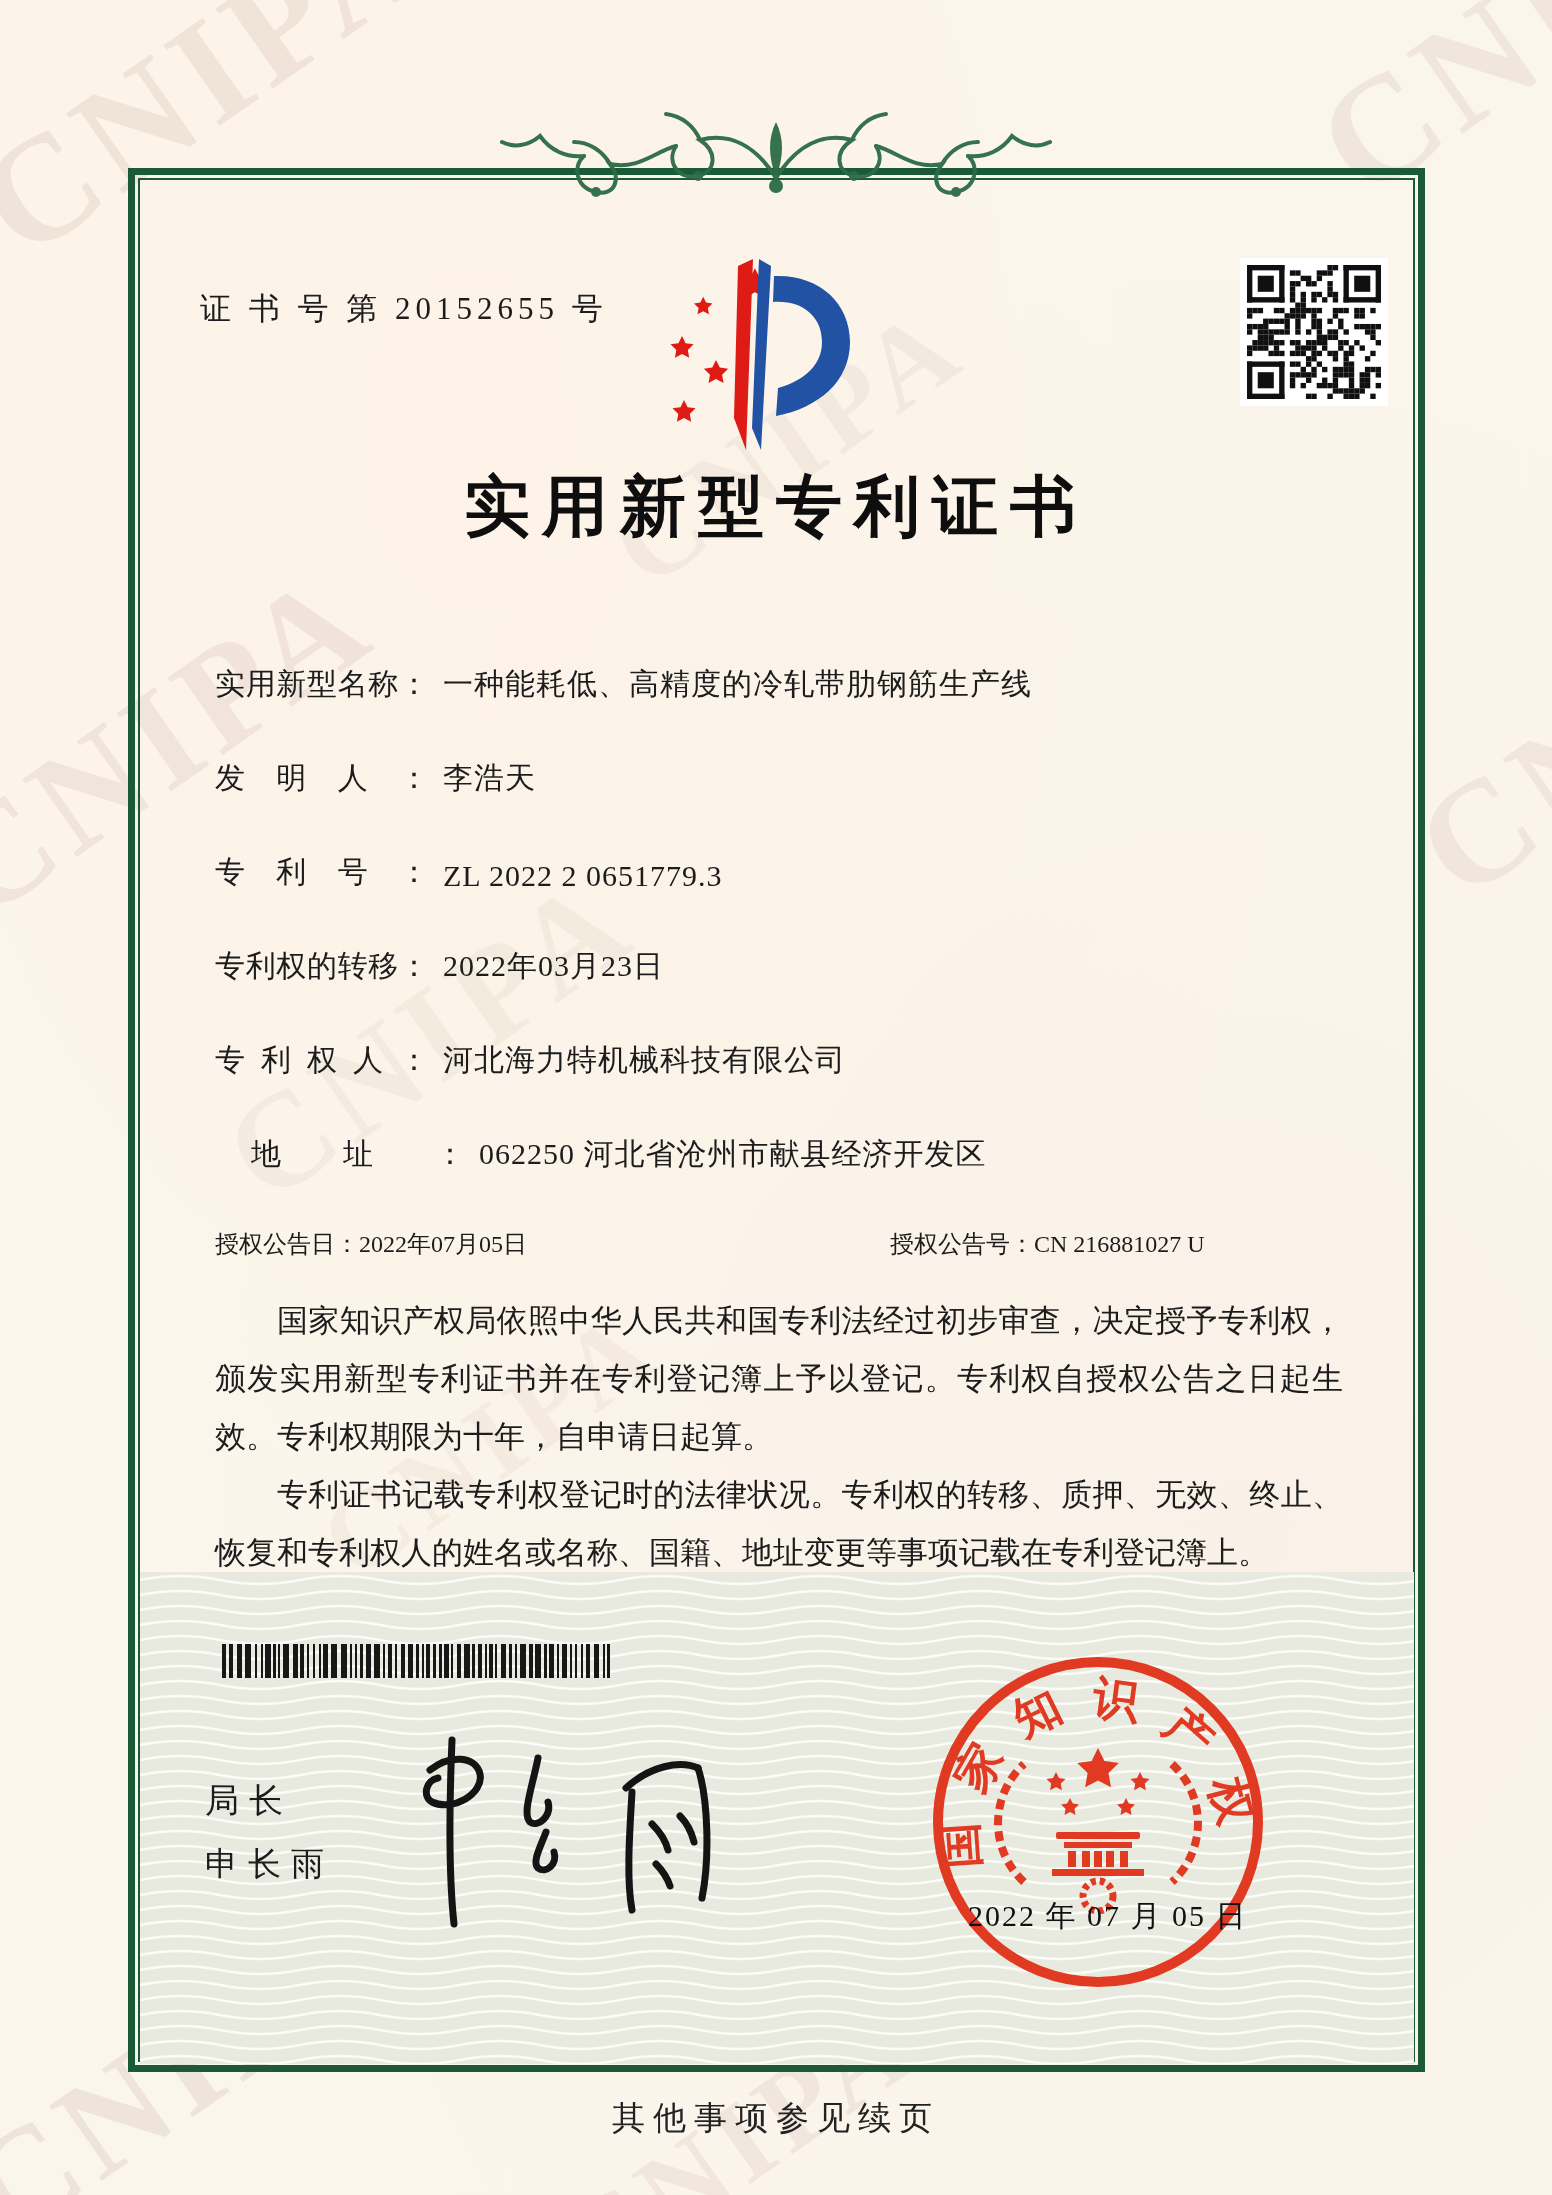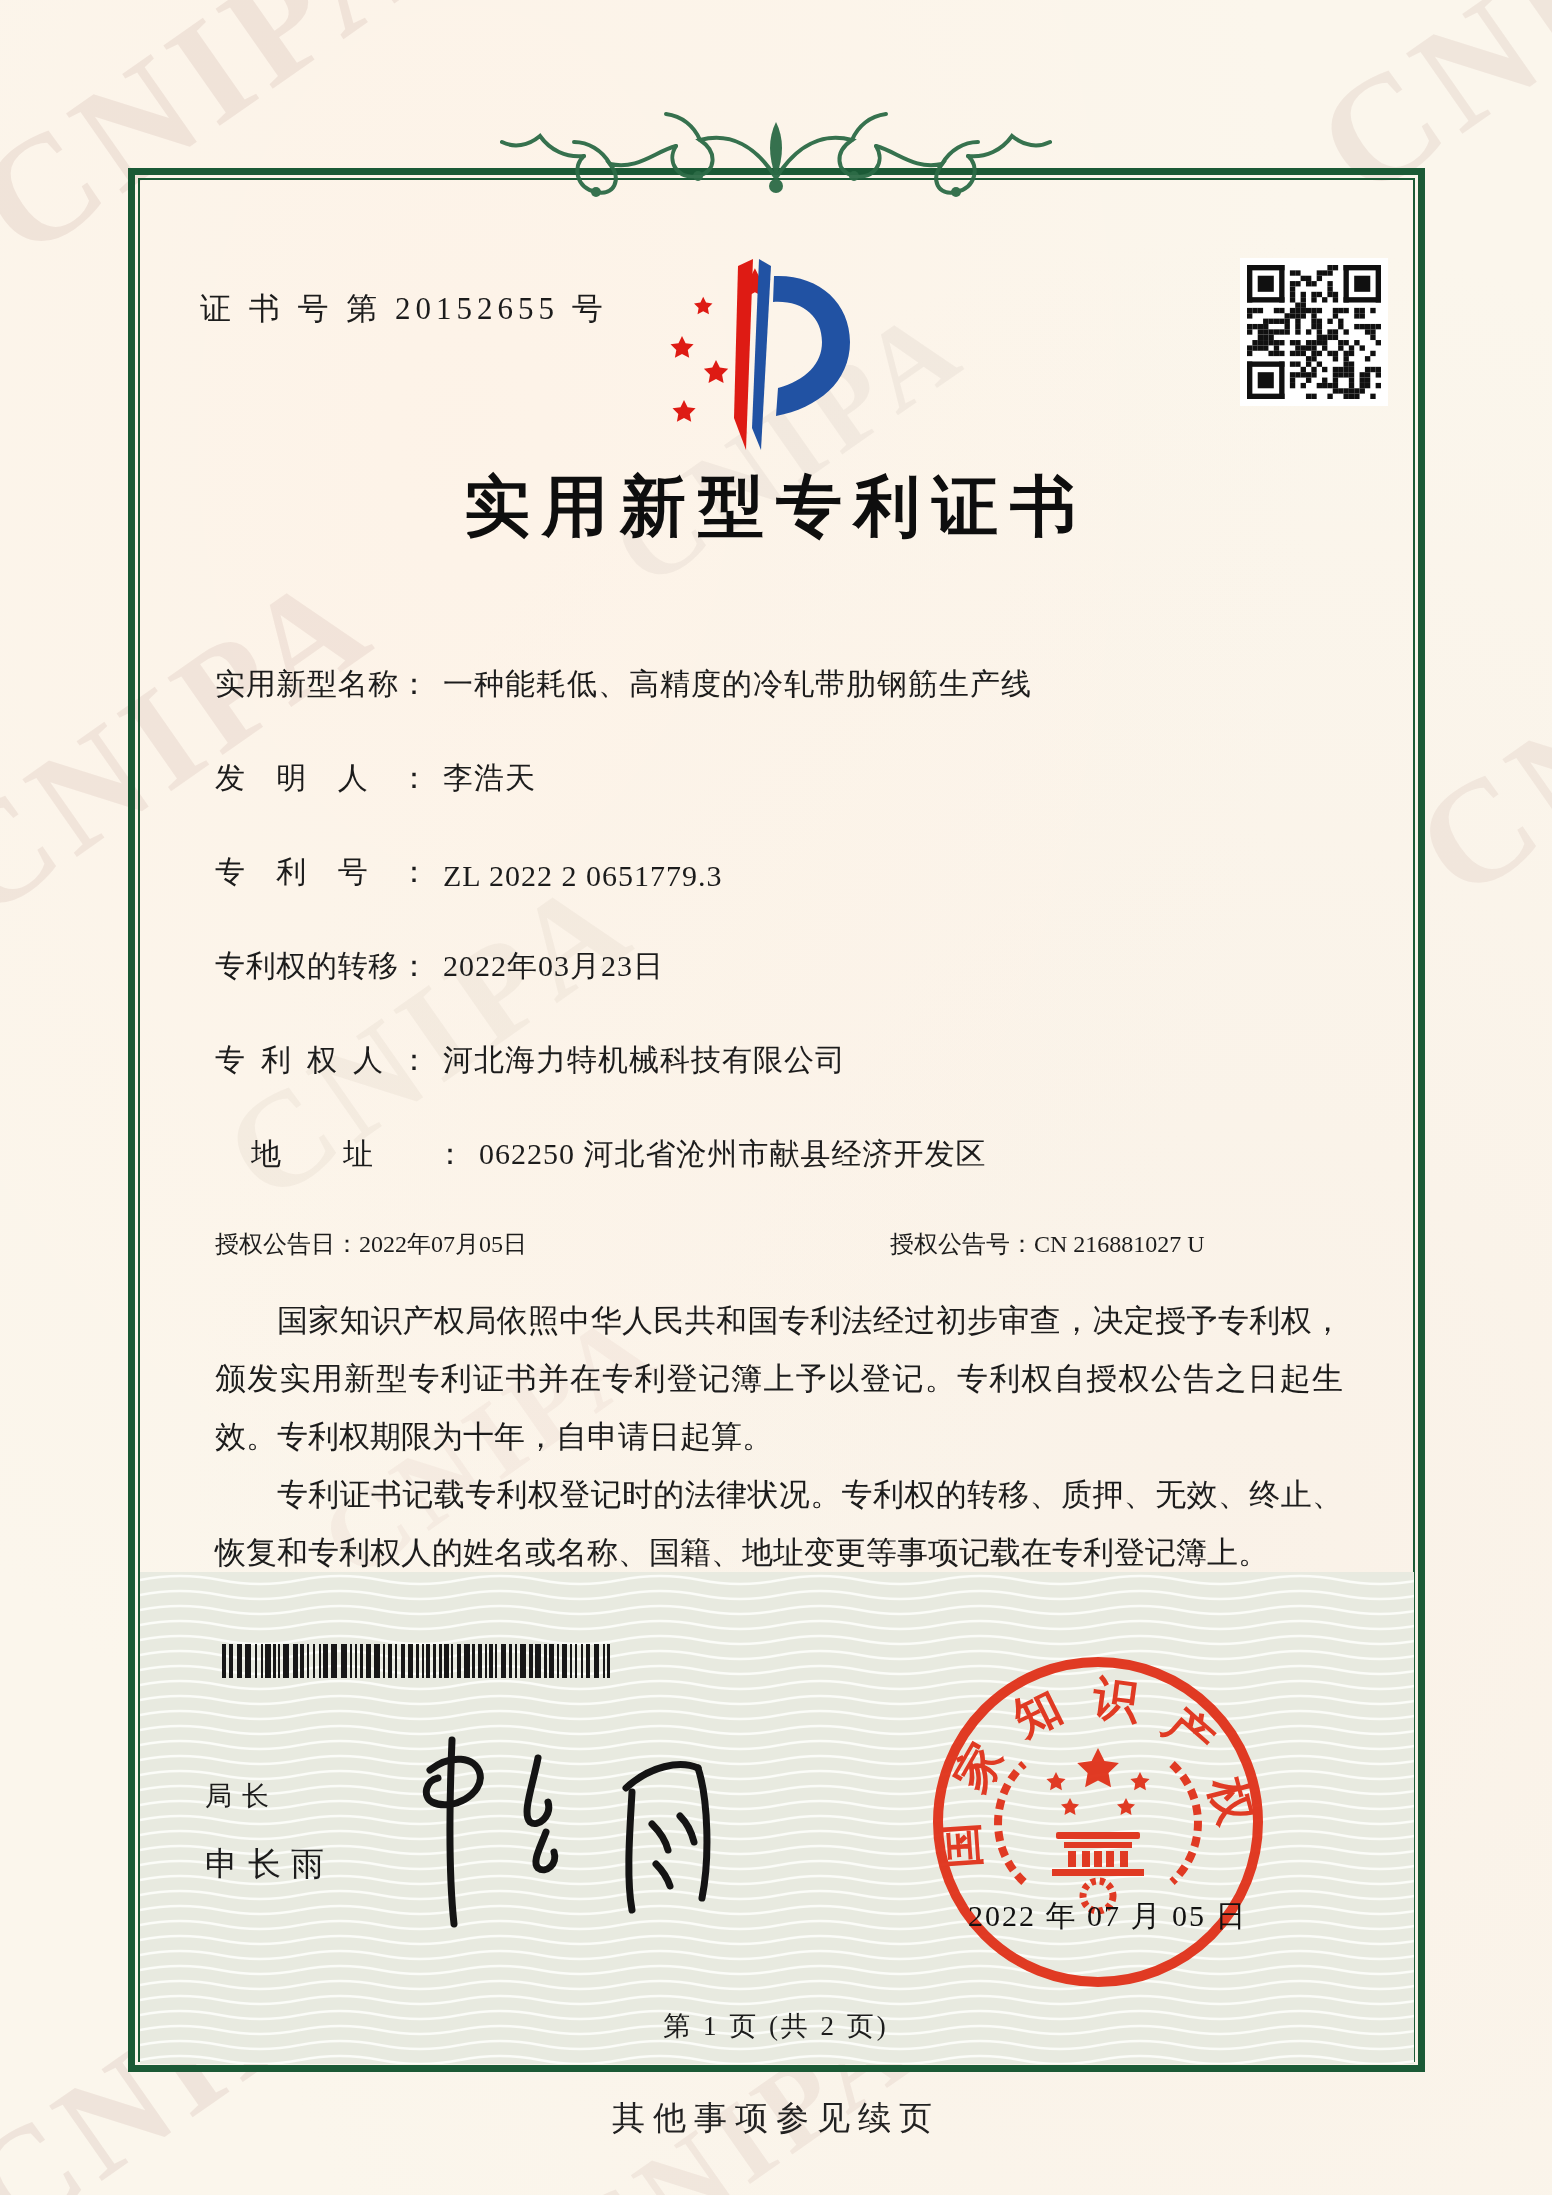--- a/index.html
+++ b/index.html
@@ -60,21 +60,21 @@
   .grant-row { position:absolute; left:215px; top:1228px; font-size:24px; z-index:4; white-space:nowrap; }
   .grant-right { position:absolute; left:675px; }
   .paras {
     position:absolute; left:215px; top:1292px; width:1128px;
     font-size:31px; line-height:58px; text-align:justify; z-index:4;
   }
   .paras p { text-indent:2em; }
   .wave-band { position:absolute; left:140px; top:1572px; width:1274px; height:492px; z-index:3; }
   .barcode { position:absolute; left:222px; top:1644px; width:394px; height:34px; z-index:4; font-size:0; }
   .barcode i { display:inline-block; height:34px; background:#171717; vertical-align:top; }
-  .signer-title { position:absolute; left:205px; top:1778px; font-size:27px; letter-spacing:10px; z-index:4;text-align:center; }
+  .signer-title { position:absolute; left:205px; top:1778px; font-size:34px; letter-spacing:10px; z-index:4;text-align:center; }
   .signer-name  { position:absolute; left:205px; top:1842px; font-size:33px; letter-spacing:10px; z-index:4;text-align:right; }
   .signature { position:absolute; left:380px; top:1728px; z-index:4; }
   .seal { position:absolute; left:928px; top:1652px; z-index:5; }
   .seal-date {
     position:absolute; left:968px; top:1896px; width:280px;
     font-size:30px; color:#111; letter-spacing:2px; z-index:6; white-space:nowrap;
   }
   .footer-page {
     position:absolute; left:0; right:0; top:2008px;
     text-align:center; font-size:27px; letter-spacing:3px; z-index:4;
@@ -477,16 +477,15 @@
         <rect x="192" y="199" width="8" height="16"></rect>
       </g>
       <rect x="124" y="217" width="92" height="7"></rect>
       <path d="M96 230 A80 80 0 0 1 96 112" fill="none" stroke="var(--seal_red)" stroke-width="8" stroke-dasharray="10 6"></path>
       <path d="M244 112 A80 80 0 0 1 244 230" fill="none" stroke="var(--seal_red)" stroke-width="8" stroke-dasharray="10 6"></path>
       <circle cx="170" cy="244" r="15" fill="none" stroke="var(--seal_red)" stroke-width="7" stroke-dasharray="5 4"></circle>
     </g>
   </svg>
   <div class="seal-date">2022 年 07 月 05 日</div>
 
-  <div class="footer-page">第 1 页 (共 2 页)</div>
   <div class="continuation">其他事项参见续页</div>
 
 </div>
 
 </body></html>

